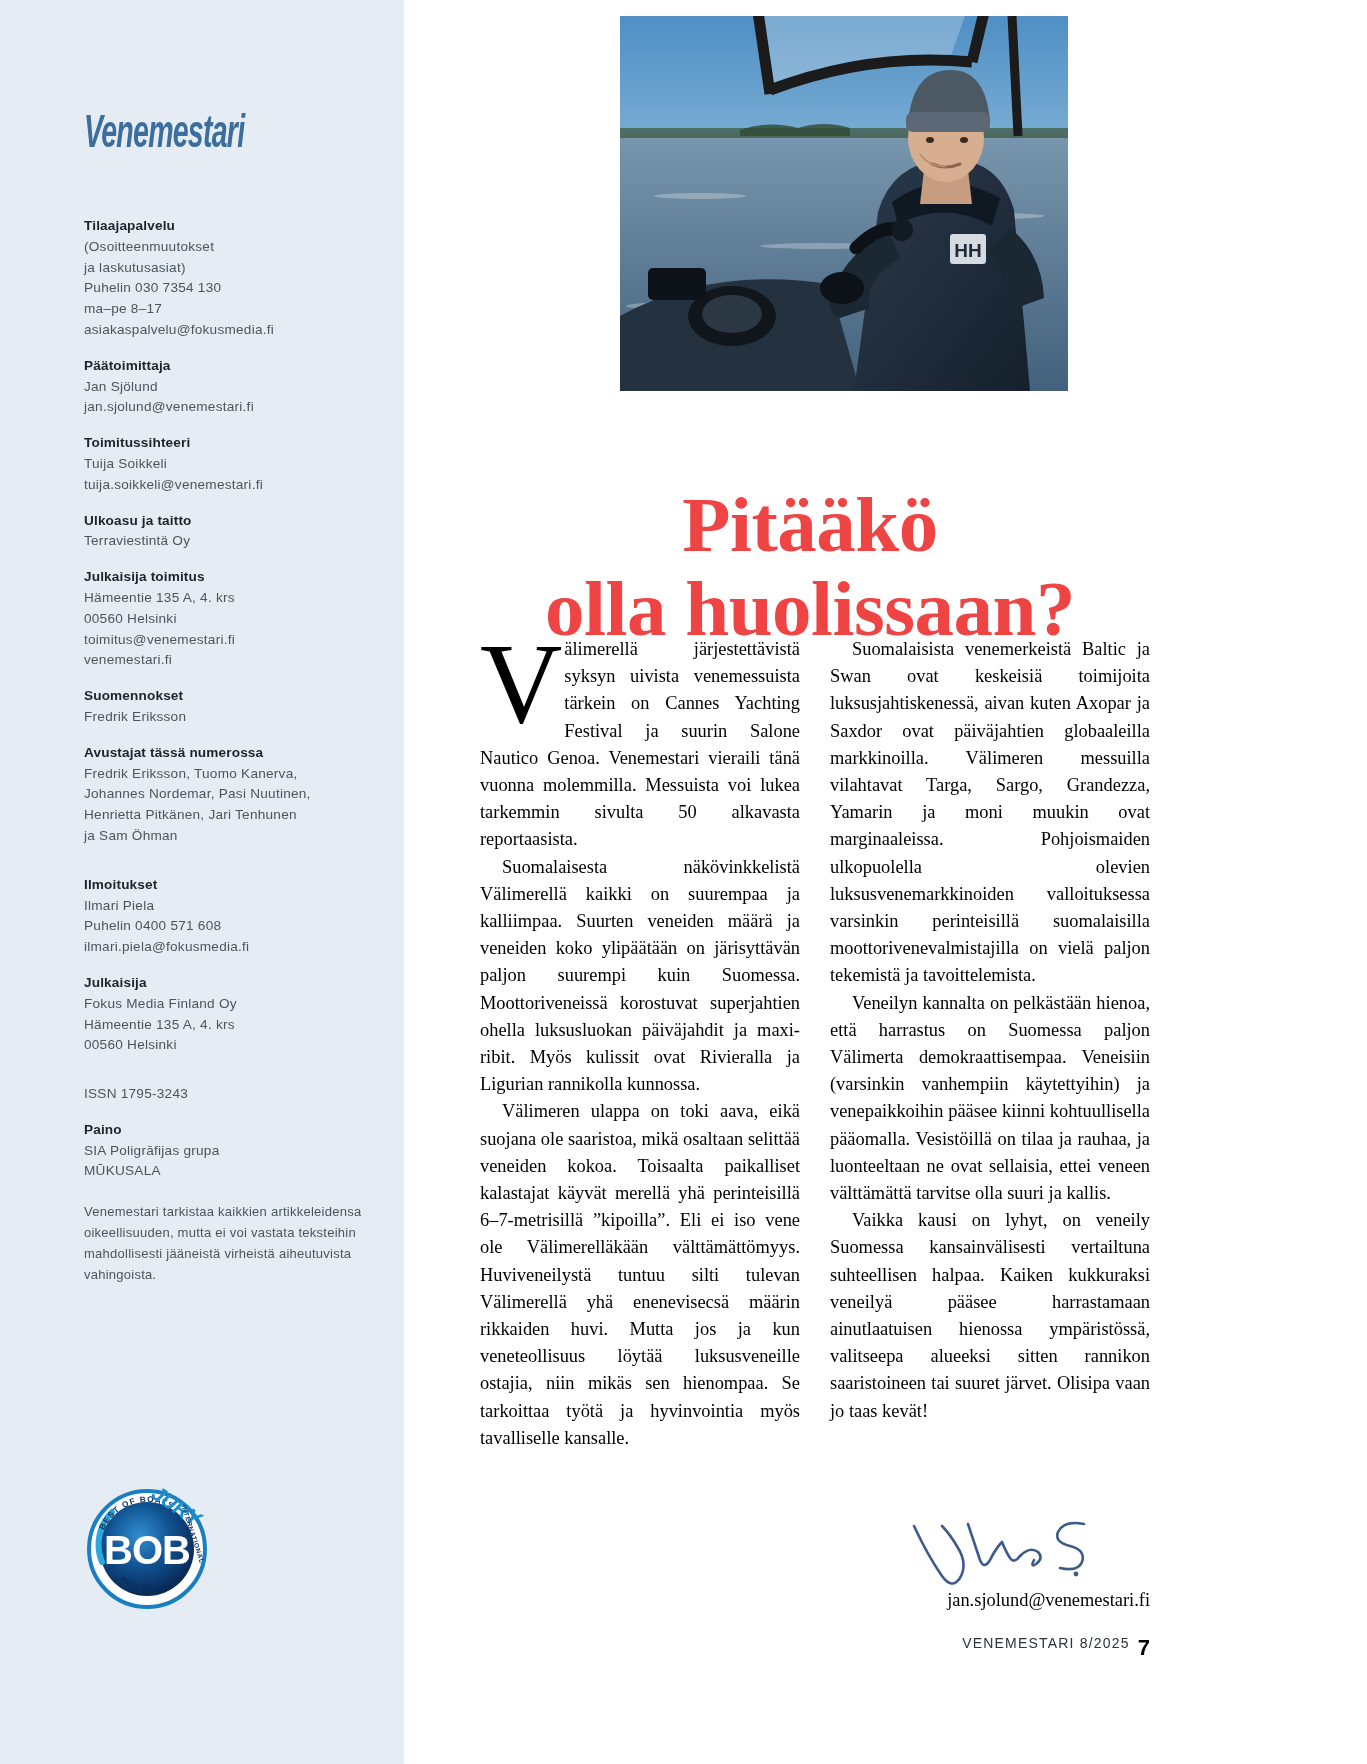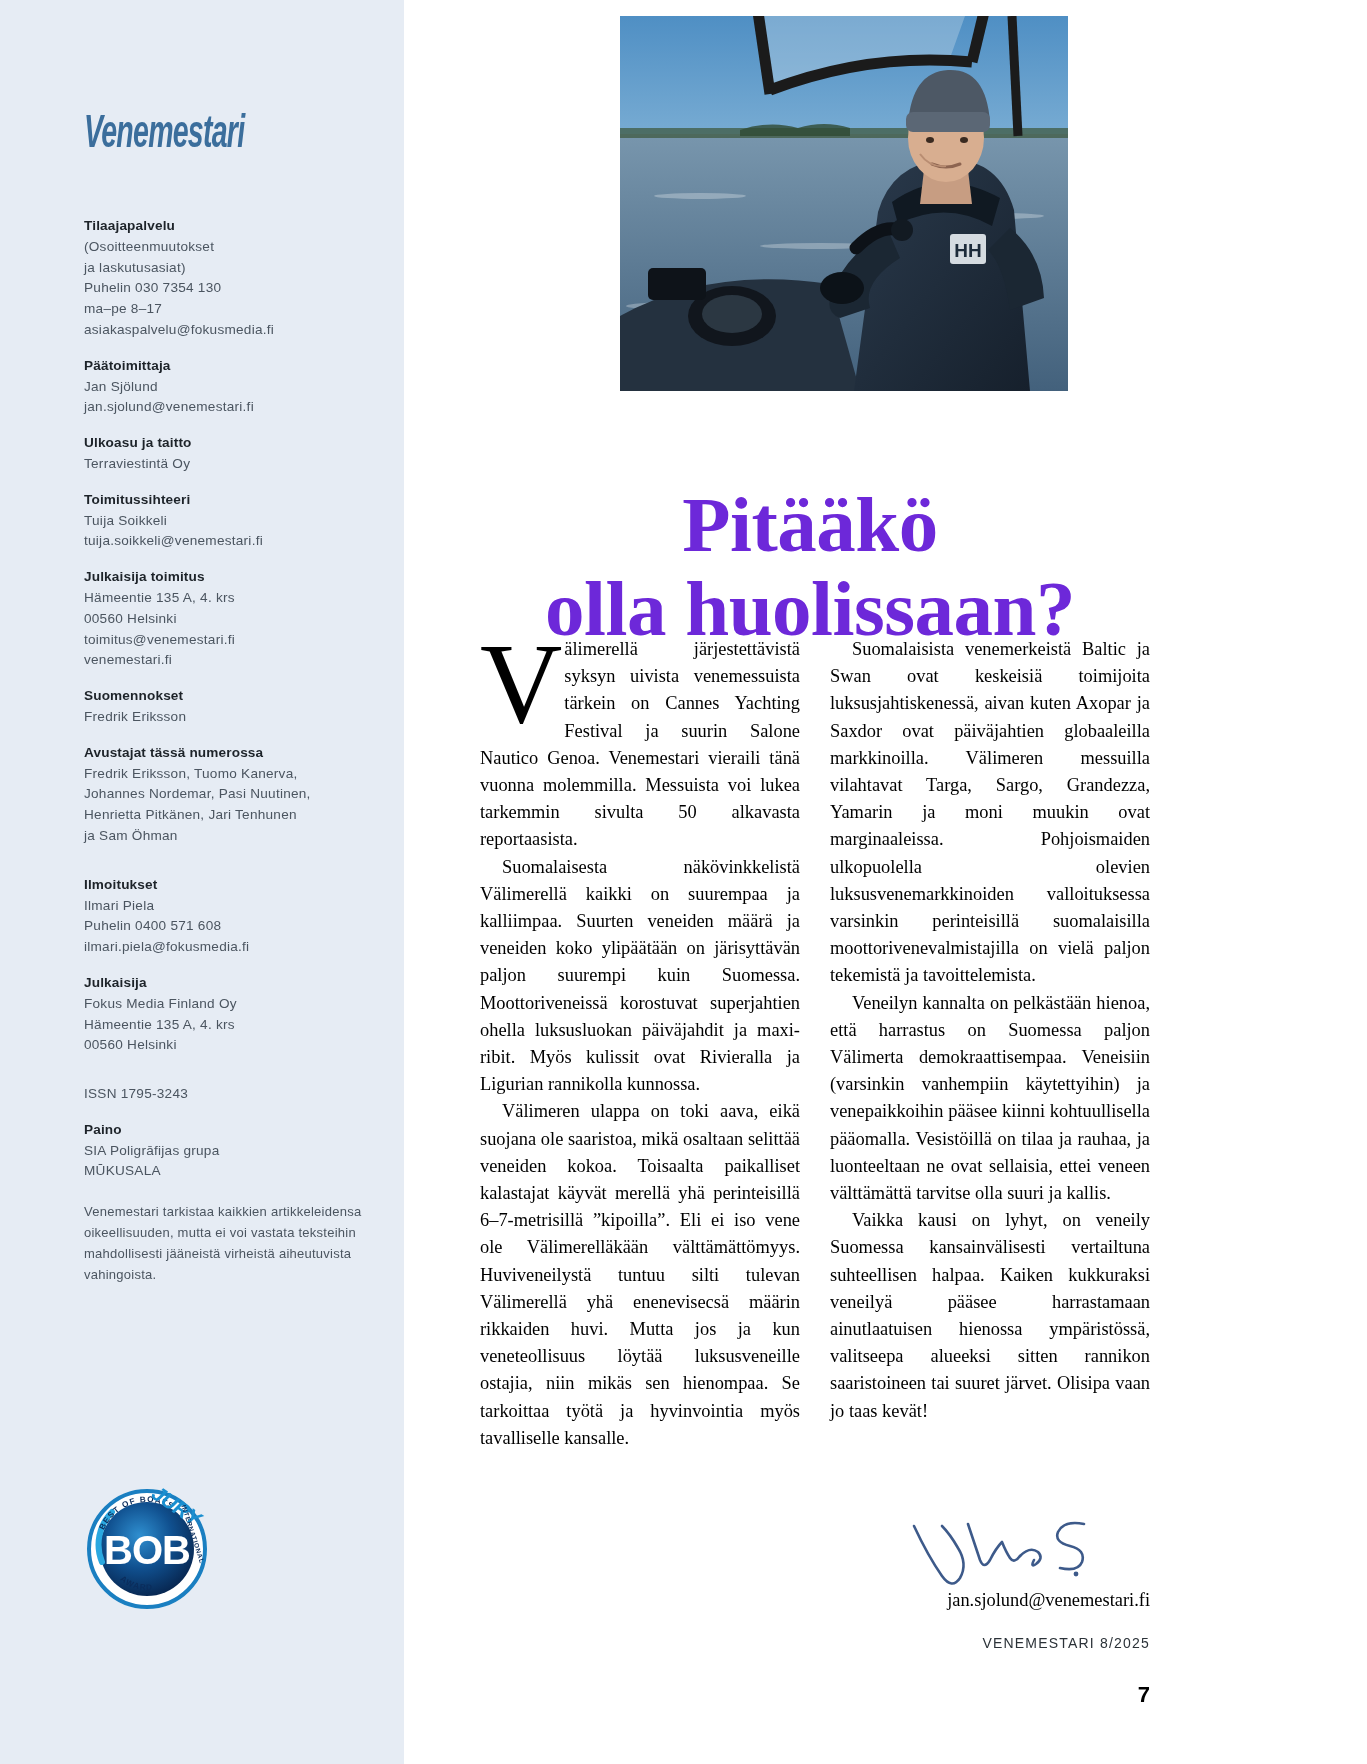--- a/index.html
+++ b/index.html
@@ -94,21 +94,21 @@
   .headline {
     position: absolute;
     left: 470px;
     top: 430px;
     width: 680px;
     text-align: center;
     font-family: "Liberation Serif", serif;
     font-weight: bold;
     font-size: 79px;
     line-height: 84px;
-    color: #6d28d9;
+    color: #ef4444;
     letter-spacing: -0.5px;
   }
   .headline .hl2 { display: block; }
 
   
   .article {
     position: absolute;
     left: 480px;
     top: 636px;
     width: 670px;
@@ -154,24 +154,23 @@
     margin-top: 2px;
   }
 
   
   .footer {
     position: absolute;
     left: 830px;
     top: 1635px;
     width: 320px;
     display: flex;
-    align-items: flex-end;
+    align-items: flex-start;
     justify-content: flex-end;
-    gap: 31px;
-    flex-direction: column;
+    gap: 8px;
   }
   .footer-label {
     font-family: "Liberation Sans", sans-serif;
     font-size: 14px;
     letter-spacing: 1.2px;
     color: #2b3238;
   }
   .footer-page {
     font-family: "Liberation Sans", sans-serif;
     font-size: 22px;
@@ -199,28 +198,28 @@
         <span class="ln">asiakaspalvelu@fokusmedia.fi</span>
       </div>
 
       <div class="blk">
         <span class="hd ln">Päätoimittaja</span>
         <span class="ln">Jan Sjölund</span>
         <span class="ln">jan.sjolund@venemestari.fi</span>
       </div>
 
       <div class="blk">
-        <span class="hd ln">Ulkoasu ja taitto</span>
-        <span class="ln">Terraviestintä Oy</span>
-      </div>
-
-      <div class="blk">
         <span class="hd ln">Toimitussihteeri</span>
         <span class="ln">Tuija Soikkeli</span>
         <span class="ln">tuija.soikkeli@venemestari.fi</span>
+      </div>
+
+      <div class="blk">
+        <span class="hd ln">Ulkoasu ja taitto</span>
+        <span class="ln">Terraviestintä Oy</span>
       </div>
 
       <div class="blk">
         <span class="hd ln">Julkaisija toimitus</span>
         <span class="ln">Hämeentie 135 A, 4. krs</span>
         <span class="ln">00560 Helsinki</span>
         <span class="ln">toimitus@venemestari.fi</span>
         <span class="ln">venemestari.fi</span>
       </div>
 

